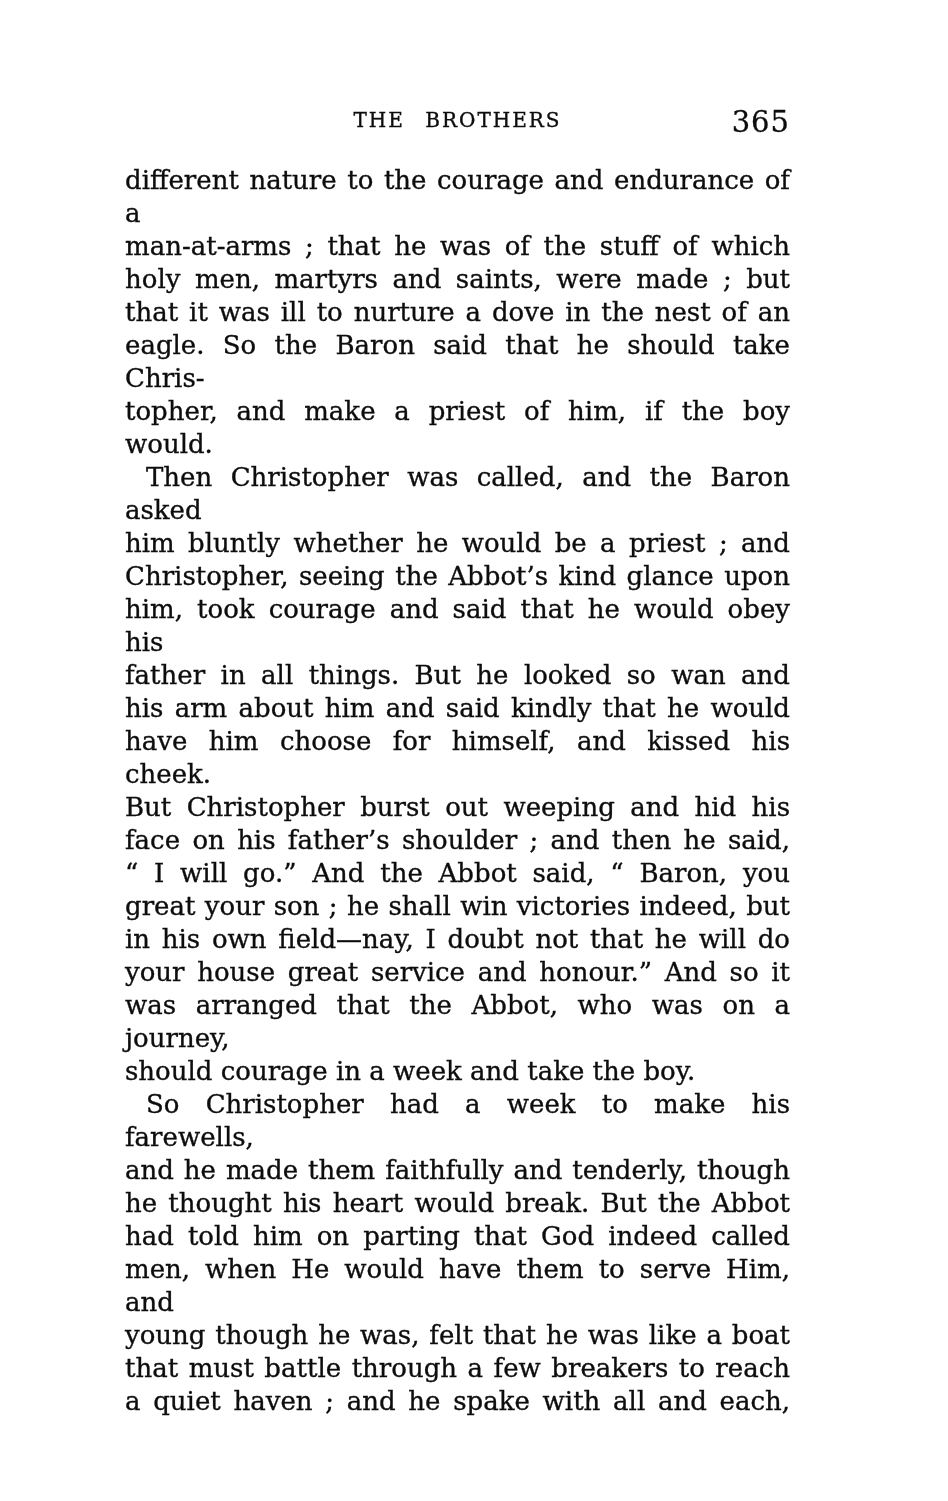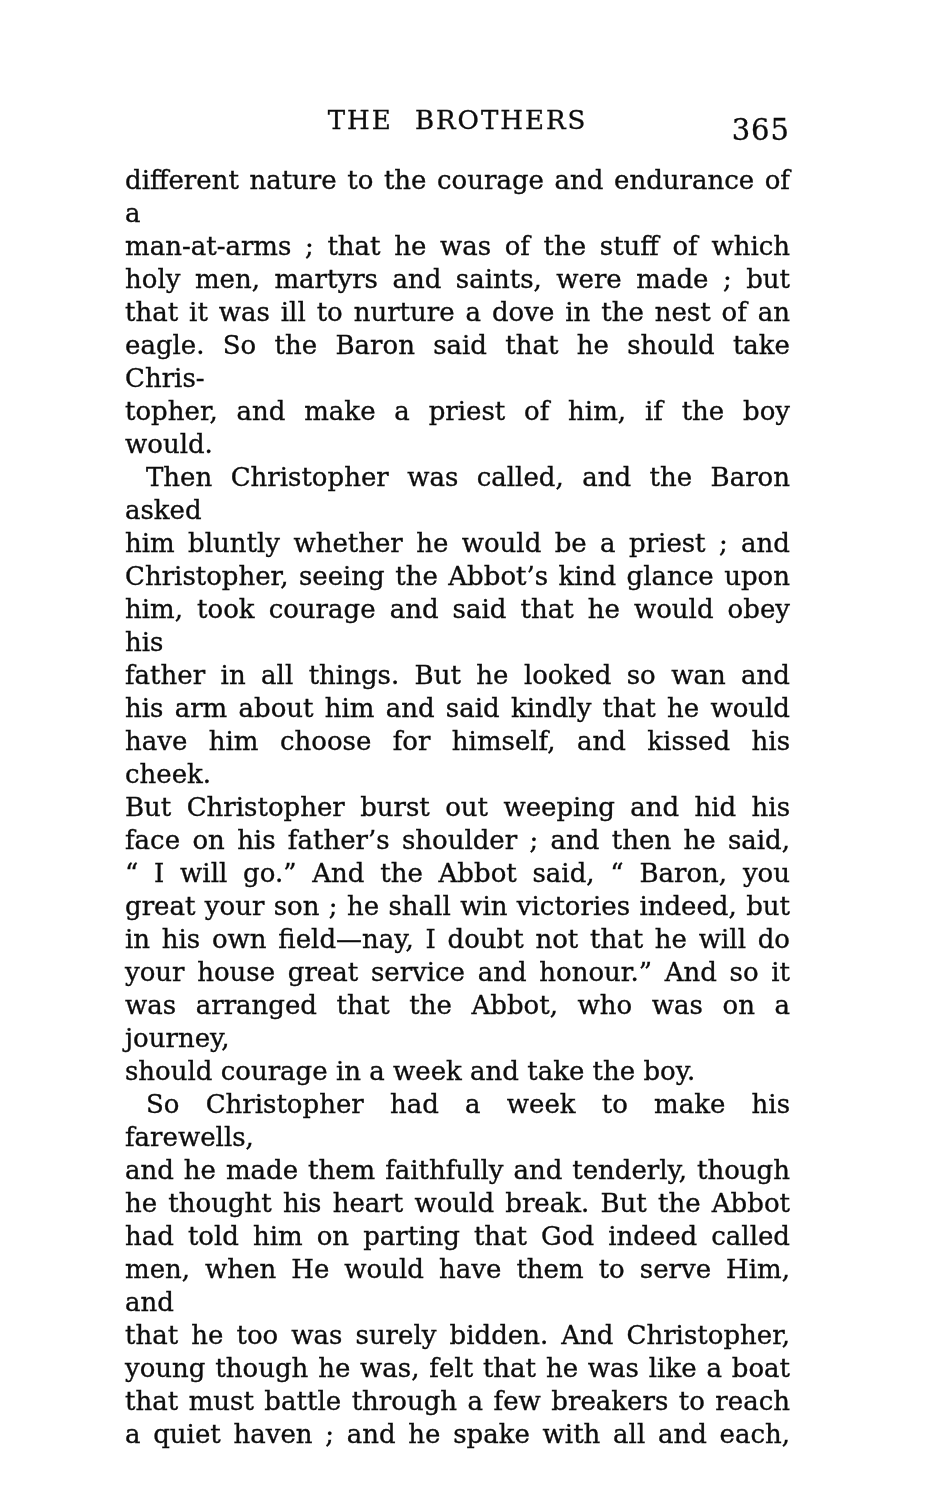--- a/index.html
+++ b/index.html
@@ -19,30 +19,30 @@
   }
   .running-header {
     position: absolute;
     left: 125px;
     top: 103px;
     width: 665px;
     height: 40px;
   }
   .header-title {
     text-align: center;
-    font-size: 26px;
+    font-size: 20px;
     line-height: 34px;
     letter-spacing: 2px;
     word-spacing: 12px;
     -webkit-text-stroke: 0.35px #0d0d0d;
   }
   .page-number {
     position: absolute;
     right: 0;
-    top: 10px;
+    top: 2px;
     font-size: 29px;
     line-height: 34px;
     letter-spacing: 1px;
     -webkit-text-stroke: 0.3px #0d0d0d;
   }
   .page-body {
     position: absolute;
     left: 125px;
     top: 164px;
     width: 665px;
@@ -92,19 +92,18 @@
       <div class="line">great your son ; he shall win victories indeed, but</div>
       <div class="line">in his own field—nay, I doubt not that he will do</div>
       <div class="line">your house great service and honour.” And so it</div>
       <div class="line">was arranged that the Abbot, who was on a journey,</div>
       <div class="line para-end">should courage in a week and take the boy.</div>
       <div class="line indent">So Christopher had a week to make his farewells,</div>
       <div class="line">and he made them faithfully and tenderly, though</div>
       <div class="line">he thought his heart would break. But the Abbot</div>
       <div class="line">had told him on parting that God indeed called</div>
       <div class="line">men, when He would have them to serve Him, and</div>
-      <div class="line">that he too was surely bidden. And Christopher,</div>
       <div class="line">young though he was, felt that he was like a boat</div>
       <div class="line">that must battle through a few breakers to reach</div>
       <div class="line">a quiet haven ; and he spake with all and each,</div>
     </div>
 
 </div>
 
 </body></html>

